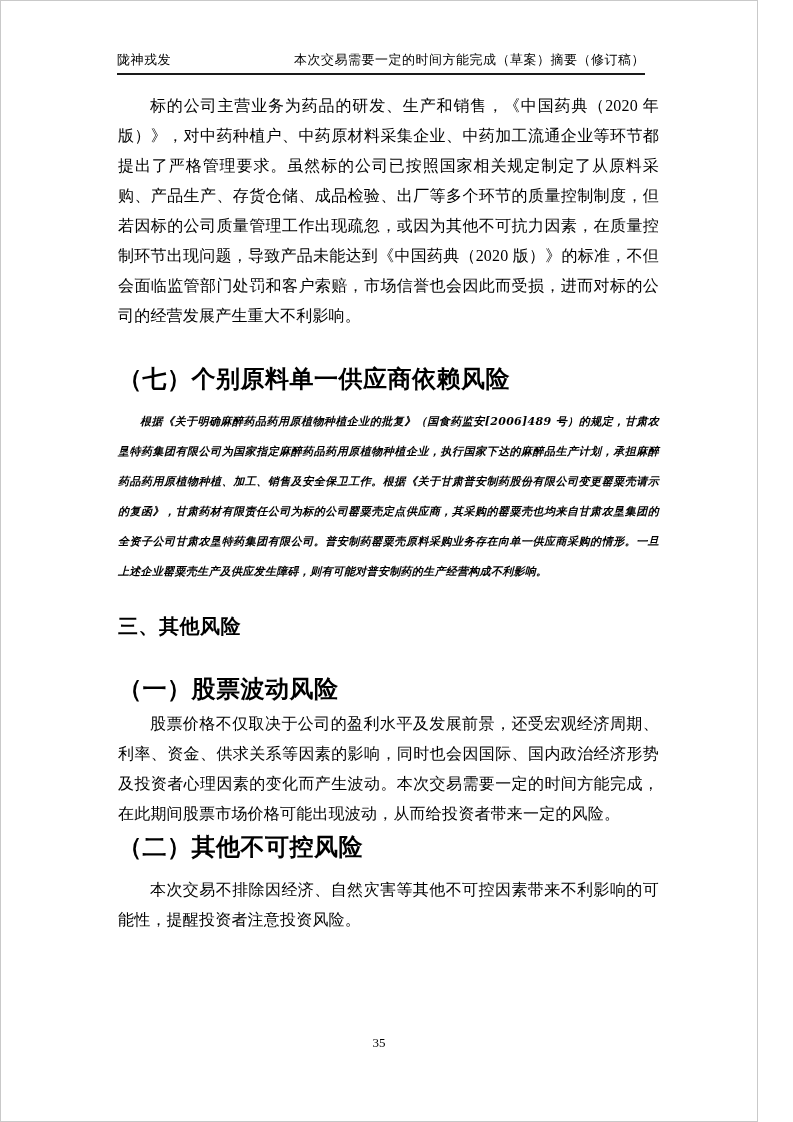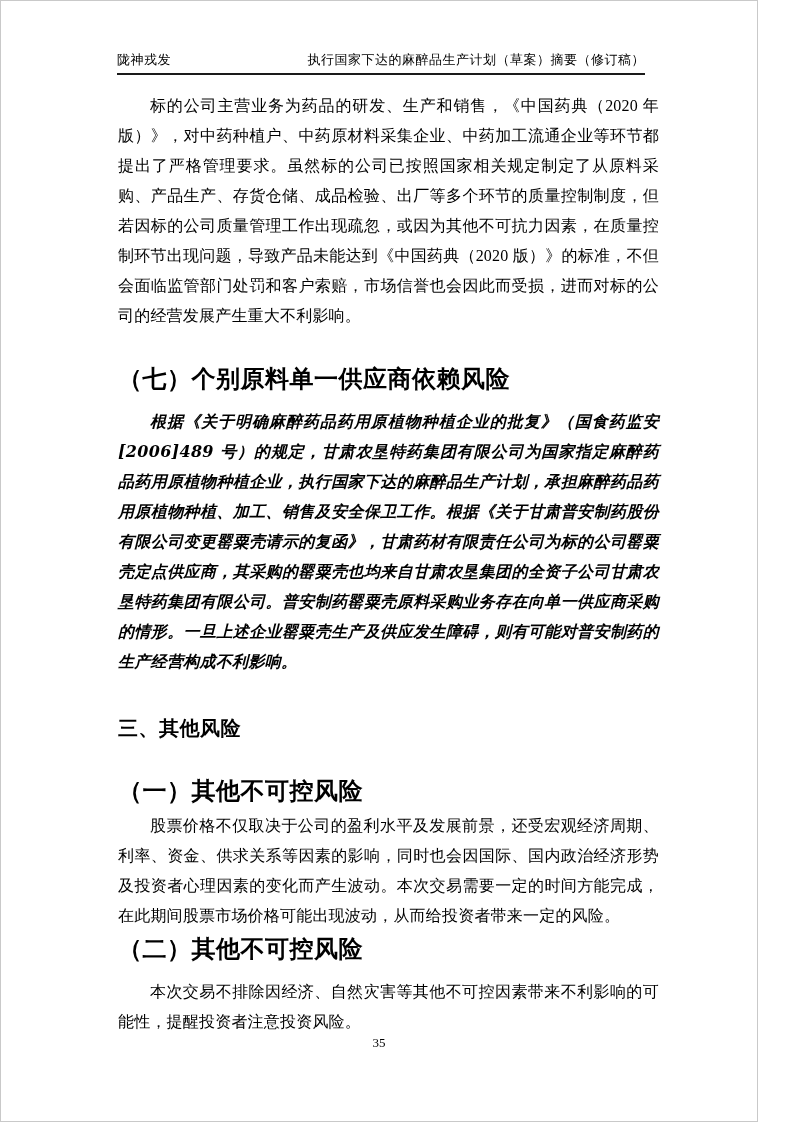--- a/index.html
+++ b/index.html
@@ -41,42 +41,42 @@
     line-height: 30px;
     text-align: justify;
     text-indent: 2em;
     letter-spacing: 0.2px;
   }
 
   p.kai-para {
     font-family: "DejaVu Serif", "Liberation Serif", serif;
     font-weight: 700;
     font-style: italic;
-    font-size: 16px;
+    font-size: 11px;
     line-height: 30px;
     text-align: justify;
     text-indent: 2em;
     letter-spacing: 0.3px;
   }
 
   h2.section-heading {
     font-family: "Liberation Sans", "DejaVu Sans", sans-serif;
     font-weight: 700;
     font-size: 24px;
     line-height: 28px;
     margin: 34px 0 14px 0;
     letter-spacing: 0.5px;
   }
 
   h1.chapter-heading {
     font-family: "Liberation Sans", "DejaVu Sans", sans-serif;
     font-weight: 700;
     font-size: 20px;
     line-height: 30px;
-    margin: 36px 0 0 0;
+    margin: 24px 0 0 0;
     letter-spacing: 0.5px;
   }
 
   h2.sub-heading-1 { margin: 34px 0 6px 0; }
   h2.sub-heading-2 { margin: 4px 0 14px 0; }
 
   .doc-footer {
     position: absolute;
     left: 0;
     right: 0;
@@ -85,34 +85,34 @@
     font-size: 13px;
   }
 </style>
 </head>
 <body>
 
 <div class="page">
 
   <div class="doc-header">
     <span>陇神戎发</span>
-    <span>执行国家下达的麻醉品生产计划（草案）摘要（修订稿）</span>
+    <span>本次交易需要一定的时间方能完成（草案）摘要（修订稿）</span>
   </div>
 
   <div class="doc-content">
 
     <p class="body-para">标的公司主营业务为药品的研发、生产和销售，《中国药典（2020 年版）》，对中药种植户、中药原材料采集企业、中药加工流通企业等环节都提出了严格管理要求。虽然标的公司已按照国家相关规定制定了从原料采购、产品生产、存货仓储、成品检验、出厂等多个环节的质量控制制度，但若因标的公司质量管理工作出现疏忽，或因为其他不可抗力因素，在质量控制环节出现问题，导致产品未能达到《中国药典（2020 版）》的标准，不但会面临监管部门处罚和客户索赔，市场信誉也会因此而受损，进而对标的公司的经营发展产生重大不利影响。</p>
 
     <h2 class="section-heading">（七）个别原料单一供应商依赖风险</h2>
 
     <p class="kai-para">根据《关于明确麻醉药品药用原植物种植企业的批复》（国食药监安[2006]489 号）的规定，甘肃农垦特药集团有限公司为国家指定麻醉药品药用原植物种植企业，执行国家下达的麻醉品生产计划，承担麻醉药品药用原植物种植、加工、销售及安全保卫工作。根据《关于甘肃普安制药股份有限公司变更罂粟壳请示的复函》，甘肃药材有限责任公司为标的公司罂粟壳定点供应商，其采购的罂粟壳也均来自甘肃农垦集团的全资子公司甘肃农垦特药集团有限公司。普安制药罂粟壳原料采购业务存在向单一供应商采购的情形。一旦上述企业罂粟壳生产及供应发生障碍，则有可能对普安制药的生产经营构成不利影响。</p>
 
     <h1 class="chapter-heading">三、其他风险</h1>
 
-    <h2 class="section-heading sub-heading-1">（一）其他不可控风险</h2>
+    <h2 class="section-heading sub-heading-1">（一）股票波动风险</h2>
 
     <p class="body-para">股票价格不仅取决于公司的盈利水平及发展前景，还受宏观经济周期、利率、资金、供求关系等因素的影响，同时也会因国际、国内政治经济形势及投资者心理因素的变化而产生波动。本次交易需要一定的时间方能完成，在此期间股票市场价格可能出现波动，从而给投资者带来一定的风险。</p>
 
     <h2 class="section-heading sub-heading-2">（二）其他不可控风险</h2>
 
     <p class="body-para">本次交易不排除因经济、自然灾害等其他不可控因素带来不利影响的可能性，提醒投资者注意投资风险。</p>
 
   </div>
 
   <div class="doc-footer">

